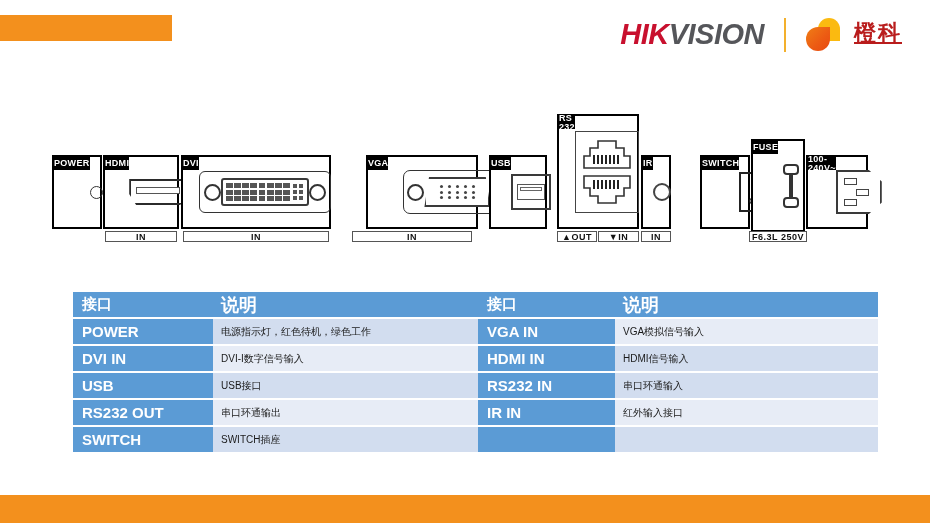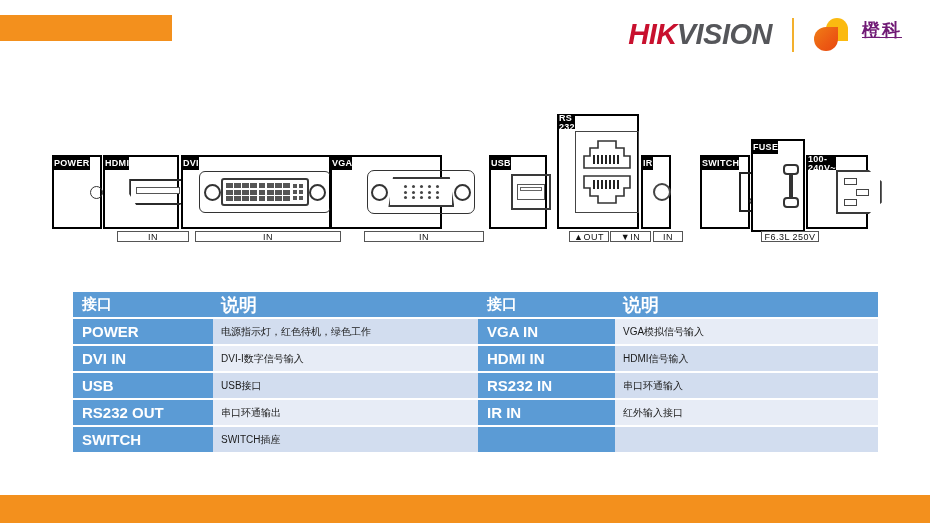--- a/index.html
+++ b/index.html
@@ -20,32 +20,32 @@
   .hik-wrap{display:flex;align-items:baseline;font-style:italic;font-weight:bold;font-size:29px;letter-spacing:-.5px;}
   .hik-red{color:#C8102E;}
   .hik-gray{color:#55565A;}
   .brand-div{width:2px;height:34px;background:#F3B02D;margin:0 6px;}
   .cx-logo{position:relative;width:34px;height:34px;}
   .cx-logo .q{position:absolute;right:0;top:0;width:22px;height:22px;background:#FBBA10;border-radius:22px 22px 0 0;}
   .cx-logo .q2{position:absolute;right:0;top:11px;width:22px;height:12px;background:#FBBA10;}
   .cx-logo .c{position:absolute;left:0;bottom:1px;width:24px;height:24px;
     background:linear-gradient(135deg,#F07E16 0%,#EC5A13 60%,#E8490F 100%);
     border-radius:24px 0 24px 24px;}
-  .cx-text{font-size:18px;font-weight:bold;color:#701a75;letter-spacing:2px;text-decoration:underline;}
+  .cx-text{font-size:22px;font-weight:bold;color:#b91c1c;letter-spacing:2px;text-decoration:underline;}
 
   
   .panel{position:absolute;left:0;top:100px;width:930px;height:150px;}
   .mod{position:absolute;box-sizing:border-box;background:#fff;border:2px solid #000;}
   .mod .cap{height:13px;background:#000;color:#fff;font-size:9px;font-weight:bold;
     display:flex;align-items:center;justify-content:center;letter-spacing:.3px;line-height:1;}
   .mod .body{position:relative;flex:1;display:flex;align-items:center;justify-content:center;}
   .mod{display:flex;}
   .tab{position:absolute;box-sizing:border-box;border:1.5px solid #555;background:#fff;
-    font-size:9px;font-weight:normal;color:#111;display:flex;align-items:center;justify-content:center;
-    height:11px;letter-spacing:.5px;margin-left:12px;}
+    font-size:9px;font-weight:bold;color:#111;display:flex;align-items:center;justify-content:center;
+    height:11px;letter-spacing:.5px;}
 
   
   #m-power{left:52px;top:55px;width:50px;height:74px;}
   .led{width:11px;height:11px;border:1.5px solid #333;border-radius:50%;}
 
   
   #m-hdmi{left:103px;top:55px;width:76px;height:74px;}
   .hdmi-sh{width:54px;height:22px;border:2.5px solid #2b2b2b;position:relative;
     clip-path:polygon(0 0,100% 0,100% 58%,88% 100%,12% 100%,0 58%);}
   .hdmi-in{position:absolute;left:5px;top:6px;right:5px;height:5px;border:1.5px solid #555;background:#fff;}
@@ -56,21 +56,21 @@
     display:flex;align-items:center;justify-content:space-between;padding:0 4px;box-sizing:border-box;}
   .screw{width:13px;height:13px;border:2px solid #333;border-radius:50%;flex:none;}
   .dblock{width:96px;height:28px;border:2.5px solid #3a3a3a;border-radius:3px;
     display:flex;align-items:center;gap:3px;padding:0 3px;box-sizing:border-box;background:#fff;}
   .dpins{display:grid;grid-template-columns:repeat(8,1fr);grid-auto-rows:5px;gap:1.5px;flex:1;}
   .dpins i{background:#555;display:block;}
   .dflat{display:grid;grid-template-columns:repeat(2,4px);grid-auto-rows:4px;gap:2px;width:11px;}
   .dflat i{background:#555;display:block;}
 
   
-  #m-vga{left:330px;top:55px;width:112px;height:74px;gap:15px;}
+  #m-vga{left:366px;top:55px;width:112px;height:74px;gap:15px;}
   .vshell{width:108px;height:44px;border:1.5px solid #333;border-radius:7px;
     display:flex;align-items:center;justify-content:space-between;padding:0 3px;box-sizing:border-box;}
   .vd{width:68px;height:30px;border:2.5px solid #3a3a3a;background:#fff;
     clip-path:polygon(7% 0,93% 0,100% 100%,0 100%);
     display:flex;flex-direction:column;justify-content:center;align-items:center;gap:2.5px;padding:2px 0;box-sizing:border-box;}
   .vrow{display:flex;gap:5px;}
   .vrow i{width:3px;height:3px;border-radius:50%;background:#444;display:block;}
 
   
   #m-usb{left:489px;top:55px;width:58px;height:74px;}

